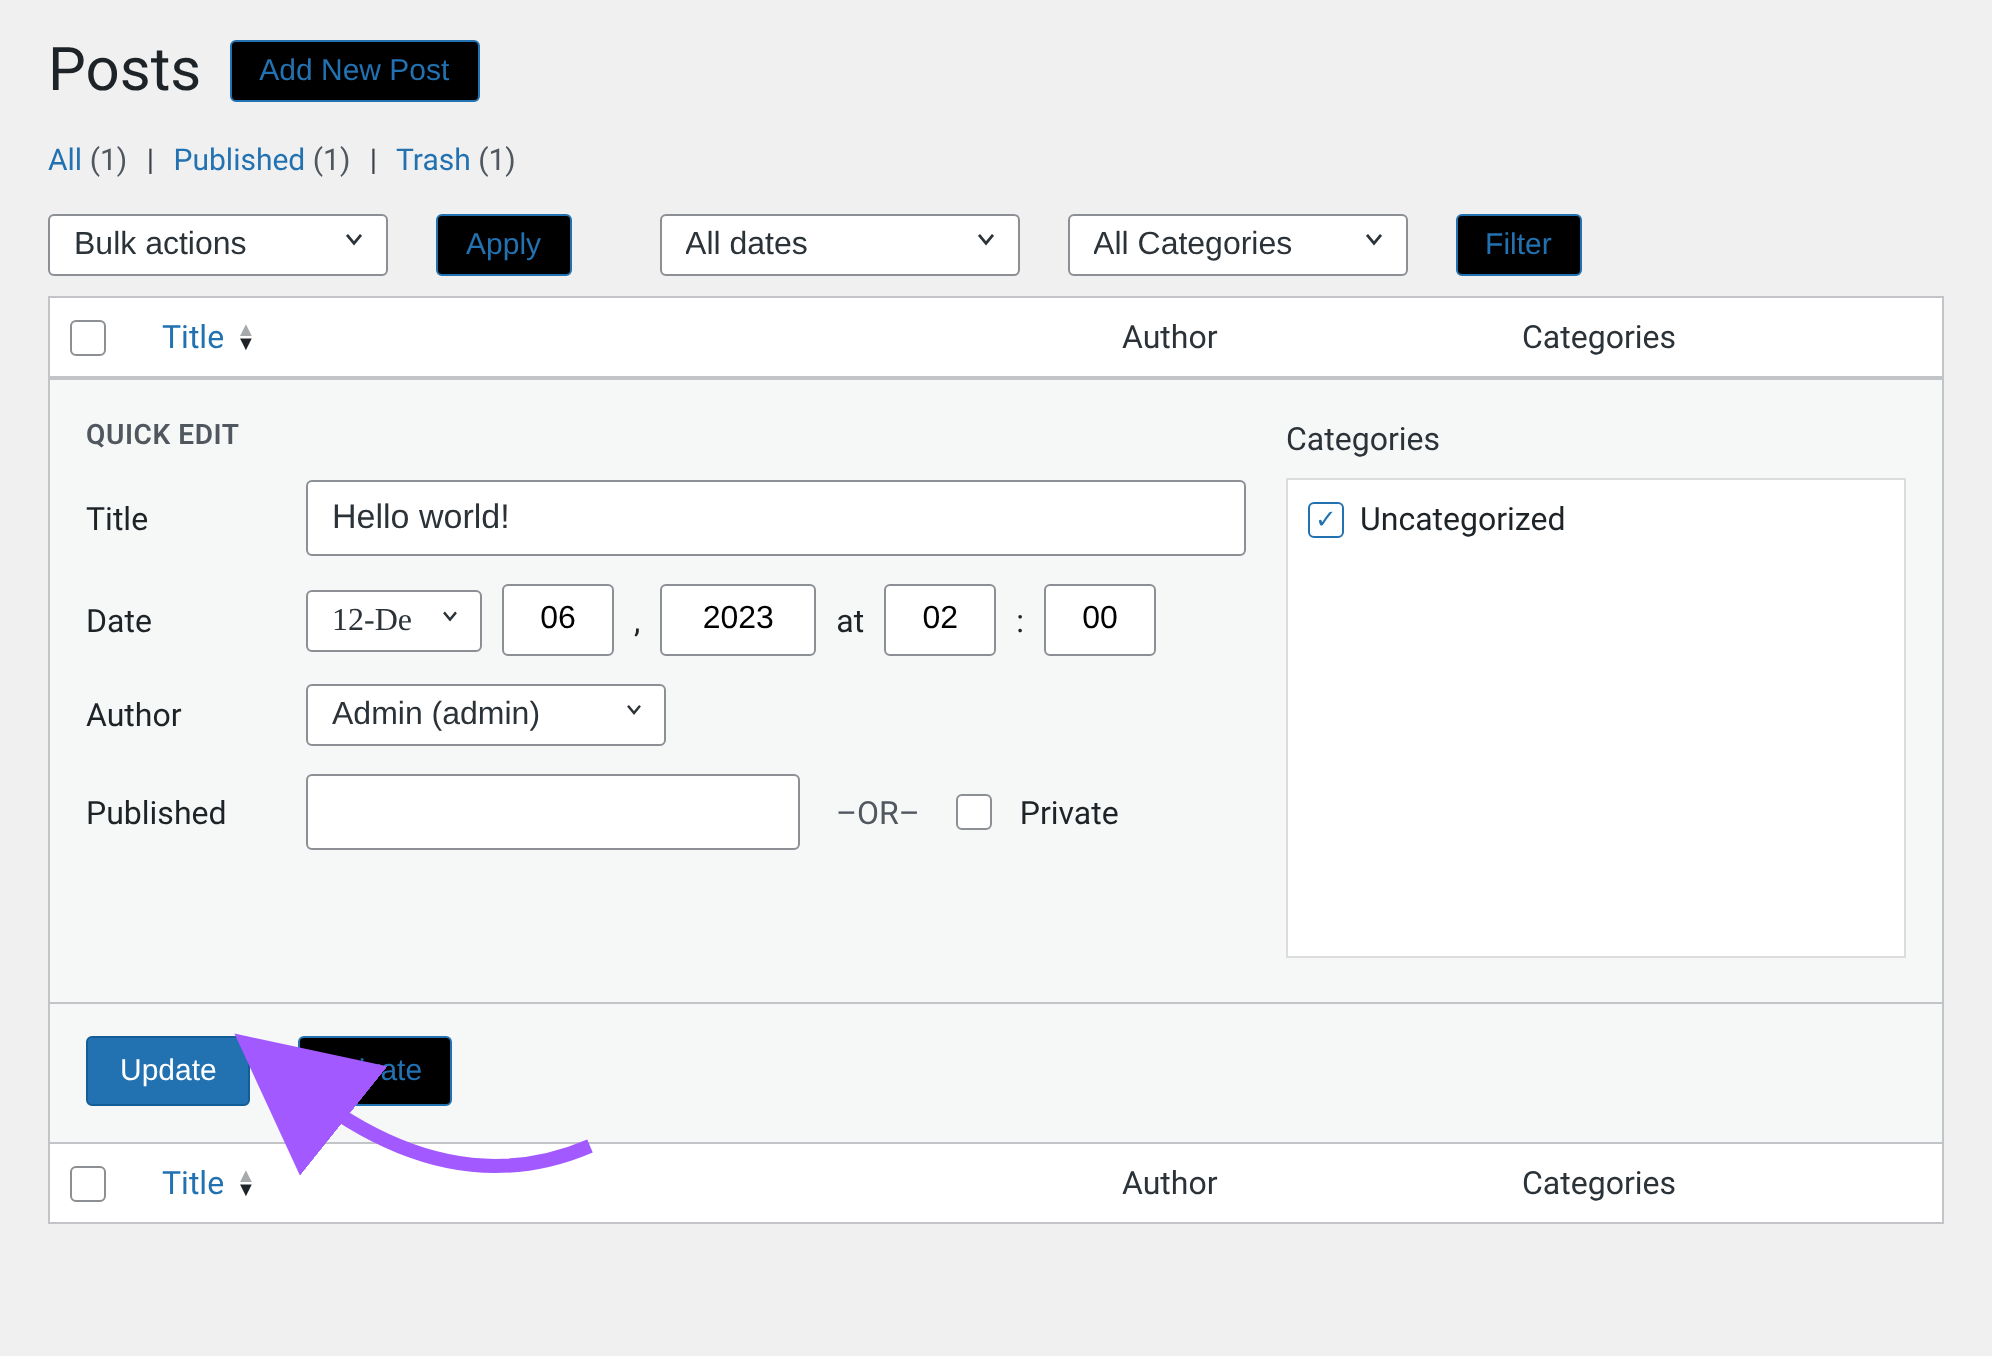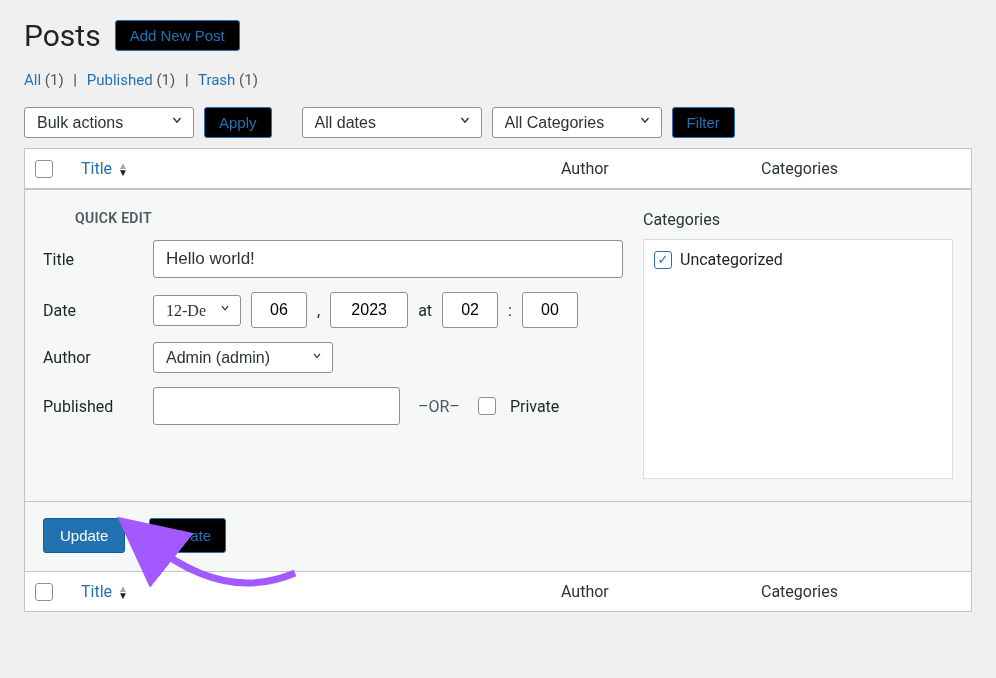--- a/index.html
+++ b/index.html
@@ -15,21 +15,21 @@
   .header-row { display:flex; align-items:center; gap:14px; margin-bottom:18px; }
   .page-title { font-size: 30px; font-weight:400; margin:0; color:#1d2327; }
   .btn-secondary {
     background:#000000; border:1px solid #2271b1; color:#2271b1;
     padding:6px 14px; font-size:15px; cursor:pointer; border-radius:3px;
   }
   .subsubsub { margin: 6px 0 18px 0; font-size:15px; }
   .subsubsub a { color:#2271b1; text-decoration:none; }
   .subsubsub .count { color:#50575e; }
   .subsubsub .sep { color:#3c434a; padding:0 6px; }
-  .toolbar-row { display:flex; gap:10px; margin-bottom:10px; }
+  .toolbar-row { display:flex; gap:24px; margin-bottom:10px; }
   .select-wrapper { position:relative; display:inline-block; }
   select.soft {
     appearance:none; -webkit-appearance:none;
     background:#fff; border:1px solid #8c8f94; border-radius:3px;
     padding:6px 34px 6px 12px; font-size:16px; color:#2c3338; cursor:pointer;
   }
   .chev { position:absolute; right:10px; top:50%; transform:translateY(-58%); pointer-events:none; color:#2c3338; }
   .table-wrap { border:1px solid #c3c4c7; background:#fff; }
   .thead-row, .tfoot-row {
     display:grid; grid-template-columns: 46px 1fr 200px 200px;
@@ -39,21 +39,21 @@
   .tfoot-row { border-bottom:none; border-top:1px solid #c3c4c7; }
   .col-head { color:#2271b1; display:flex; align-items:center; gap:6px; }
   .sort-icons { display:flex; flex-direction:column; line-height:7px; font-size:10px; color:#a7aaad; }
   .sort-icons .down { color:#1d2327; }
   .checkbox { width:18px; height:18px; border:1px solid #8c8f94; border-radius:3px; background:#fff; display:inline-block; }
   .quick-edit {
     display:grid; grid-template-columns: 1fr 310px; gap:20px;
     padding:20px 18px 22px 18px; background:#f6f7f7;
     border-top:1px solid #c3c4c7;
   }
-  .qe-title { color:#50575e; font-weight:600; font-size:14px; letter-spacing:.3px; margin-bottom:14px; text-transform:uppercase;margin-left:32px; }
+  .qe-title { color:#50575e; font-weight:600; font-size:14px; letter-spacing:.3px; margin-bottom:14px; text-transform:uppercase; }
   .field-row { display:flex; align-items:center; gap:14px; margin-bottom:14px; }
   .field-row label.lbl { width:96px; font-size:16px; color:#1d2327; }
   .text-input {
     flex:1; background:#fff; border:1px solid #8c8f94; border-radius:3px;
     padding:8px 12px; font-size:17px; color:#2c3338;
   }
   .slug-underline { border-bottom:4px solid #a259ff; display:inline-block; }
   .date-group { display:flex; align-items:center; gap:10px; font-size:16px; }
   .num-input { width:56px; text-align:center; background:#fff; border:1px solid #8c8f94; border-radius:3px; padding:8px 4px; font-size:16px; }
   .date-sel { width:88px;font-family:Liberation Serif, serif; }

